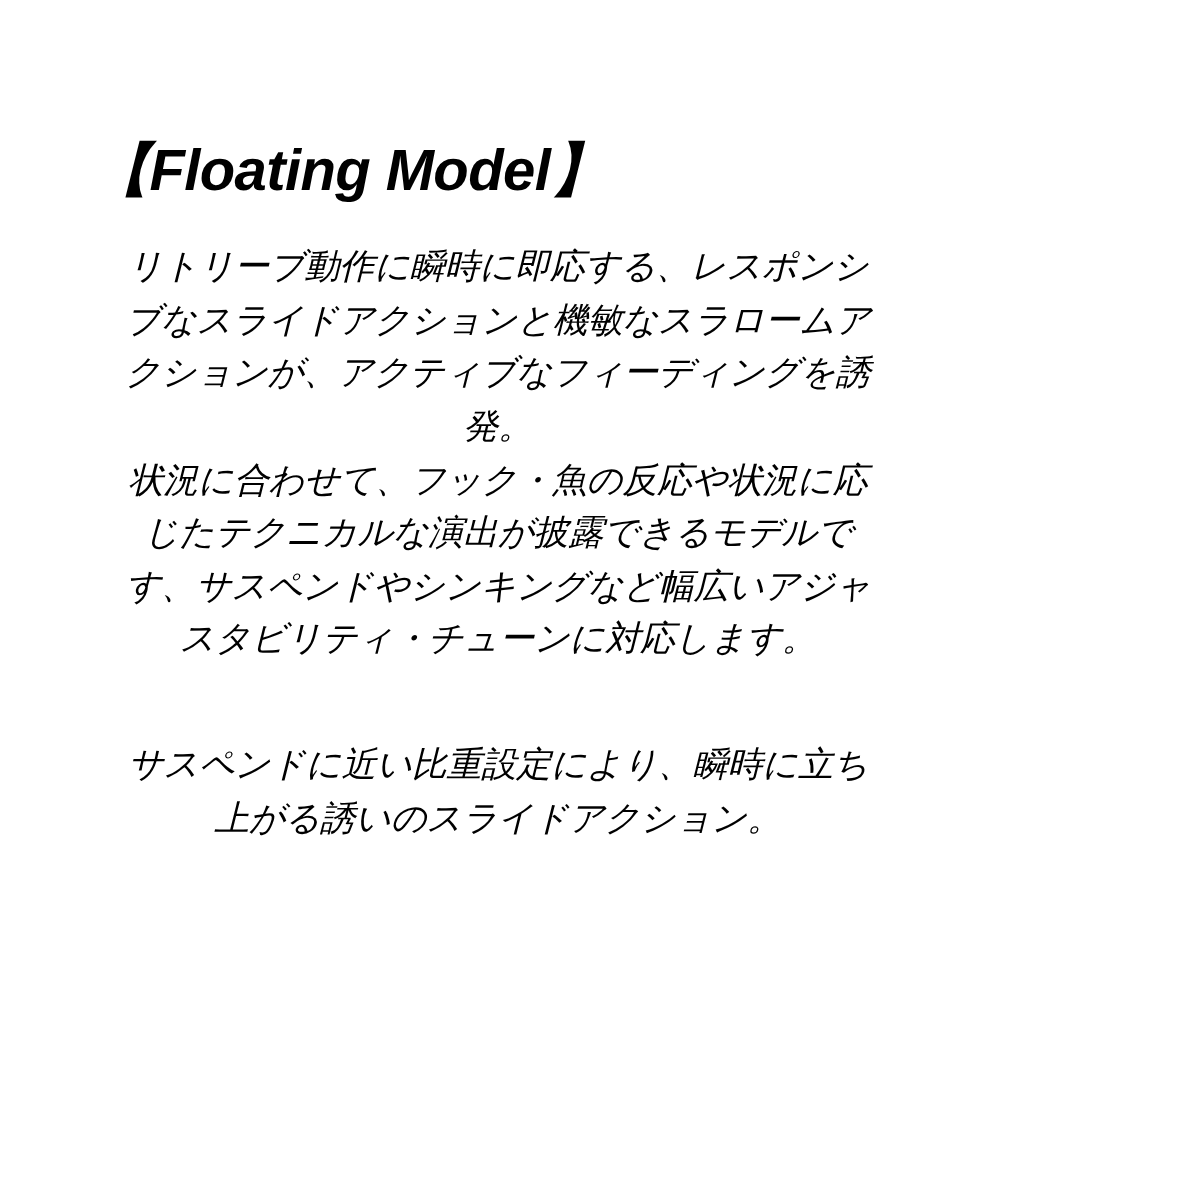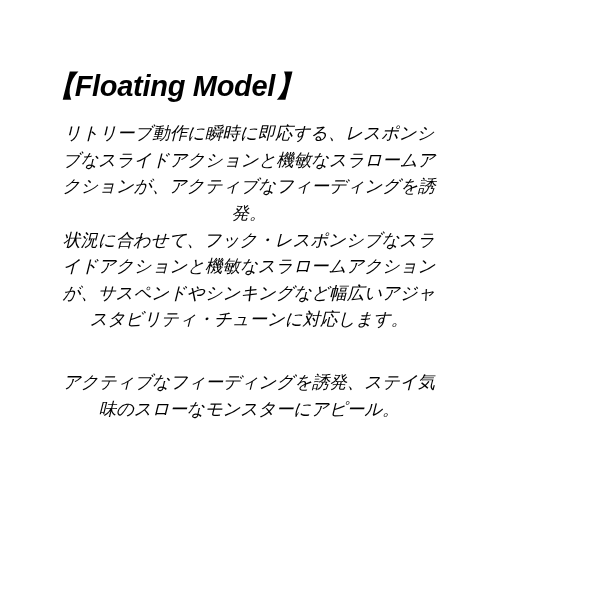--- a/index.html
+++ b/index.html
@@ -49,23 +49,23 @@
 </style>
 </head>
 <body>
 
 <div class="page">
 
   <div class="section">
     <h2 class="heading">【Floating Model】</h2>
     <div class="body-text">
       <p>リトリーブ動作に瞬時に即応する、レスポンシブなスライドアクションと機敏なスラロームアクションが、アクティブなフィーディングを誘発。</p>
-      <p>状況に合わせて、フック・レスポンシブなスライドアクションと機敏なスラロームアクションが、サスペンドやシンキングなど幅広いアジャスタビリティ・チューンに対応します。</p>
+      <p>状況に合わせて、フック・魚の反応や状況に応じたテクニカルな演出が披露できるモデルです、サスペンドやシンキングなど幅広いアジャスタビリティ・チューンに対応します。</p>
     </div>
   </div>
 
   <div class="section">
     <div class="body-text">
-      <p>アクティブなフィーディングを誘発、ステイ気味のスローなモンスターにアピール。</p>
+      <p>サスペンドに近い比重設定により、瞬時に立ち上がる誘いのスライドアクション。</p>
     </div>
   </div>
 
 </div>
 
 </body></html>

